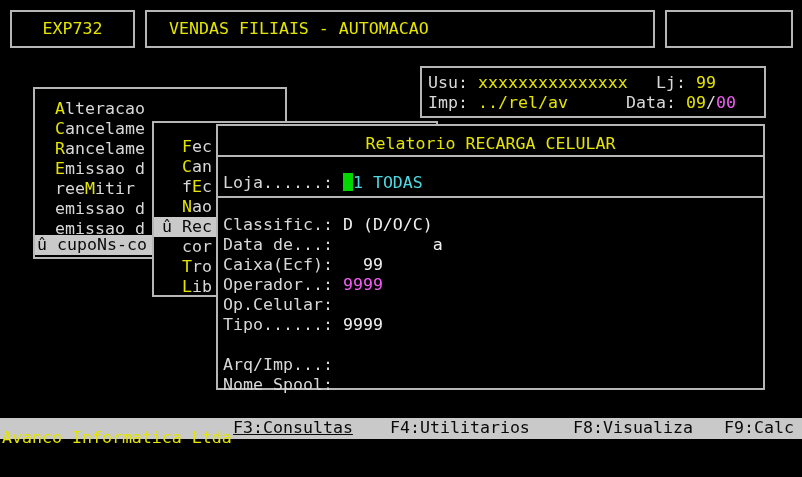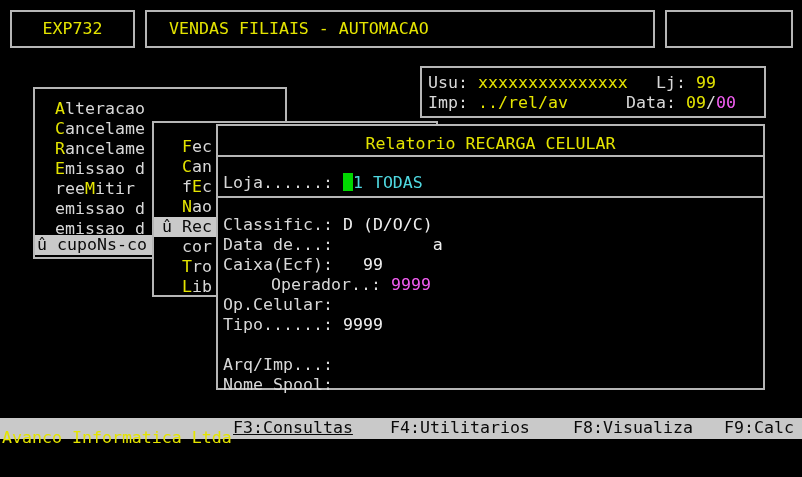--- a/index.html
+++ b/index.html
@@ -69,21 +69,21 @@
   <div class="box" style="left:216px;top:124px;width:545px;height:262px;z-index:3;">
     <div class="ln yellow" style="left:0;top:8px;width:545px;text-align:center;">Relatorio RECARGA CELULAR</div>
     <div class="sep" style="top:29px;"></div>
 
     <div class="ln" style="left:5px;top:47px;"><span class="white">Loja......:</span><span class="white"> </span><span class="cursor"></span><span class="cyan">1 TODAS</span></div>
     <div class="sep" style="top:70px;"></div>
 
     <div class="ln" style="left:5px;top:89px;"><span class="white">Classific.:</span><span class="bright" style="margin-left:10px;">D (D/O/C)</span></div>
     <div class="ln" style="left:5px;top:109px;"><span class="white">Data de...:</span><span class="bright" style="margin-left:10px;">         a</span></div>
     <div class="ln" style="left:5px;top:129px;"><span class="white">Caixa(Ecf):</span><span class="bright" style="margin-left:10px;">  99</span></div>
-    <div class="ln" style="left:5px;top:149px;margin-left:48px;"><span class="white">Operador..:</span><span class="magenta" style="margin-left:10px;">9999</span></div>
+    <div class="ln" style="left:5px;top:149px;"><span class="white">Operador..:</span><span class="magenta" style="margin-left:10px;">9999</span></div>
     <div class="ln" style="left:5px;top:169px;"><span class="white">Op.Celular:</span><span class="bright" style="margin-left:10px;"></span></div>
     <div class="ln" style="left:5px;top:189px;"><span class="white">Tipo......:</span><span class="bright" style="margin-left:10px;">9999</span></div>
     <div class="ln" style="left:5px;top:229px;"><span class="white">Arq/Imp...:</span><span class="bright" style="margin-left:10px;"></span></div>
     <div class="ln" style="left:5px;top:249px;"><span class="white">Nome Spool:</span><span class="bright" style="margin-left:10px;"></span></div>
   </div>
 
   <div id="statusbar">
     <div class="ln" style="left:233px;text-decoration:underline;">F3:Consultas</div>
     <div class="ln" style="left:390px;">F4:Utilitarios</div>
     <div class="ln" style="left:573px;">F8:Visualiza</div>

